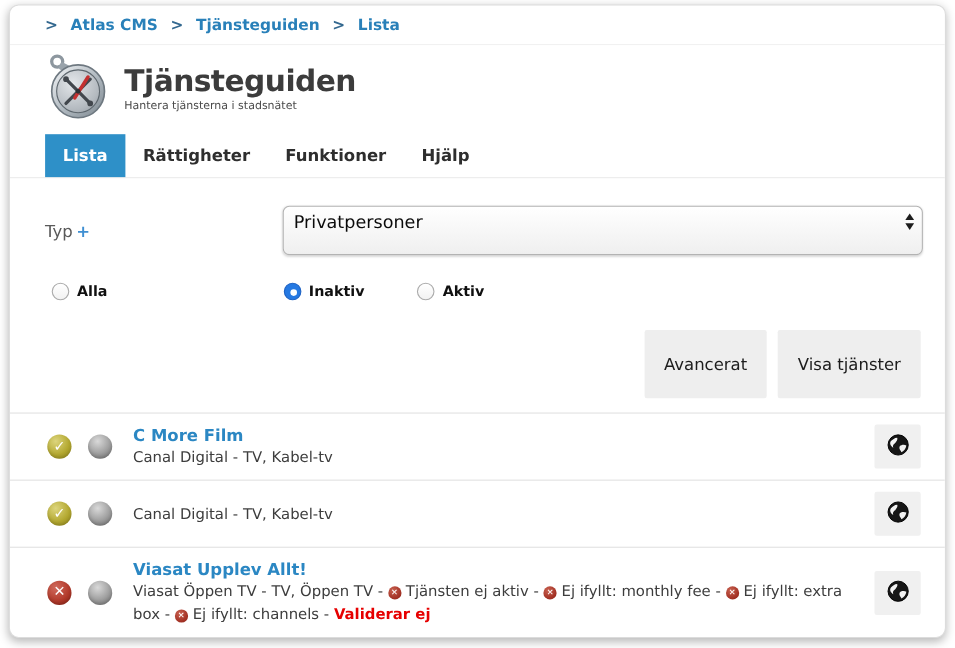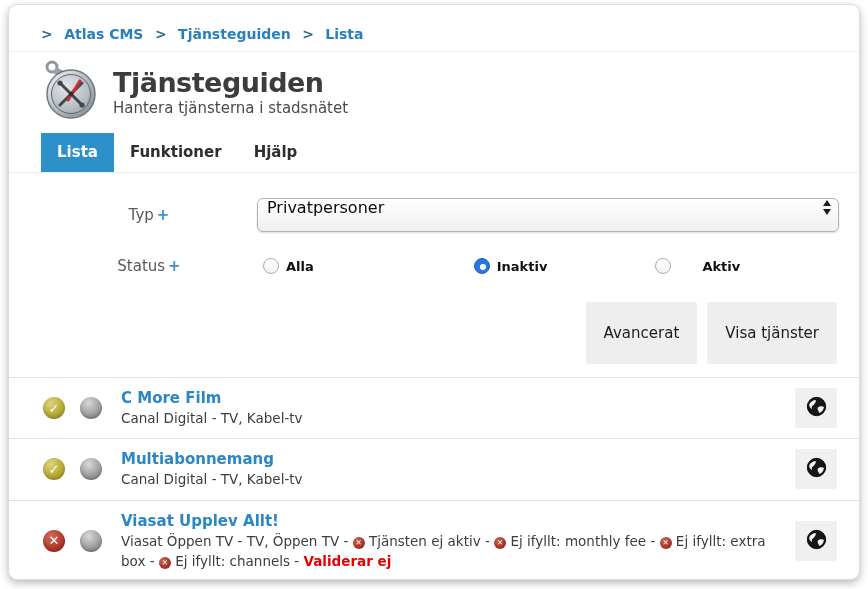--- a/index.html
+++ b/index.html
@@ -4,54 +4,54 @@
 <style>
   * { box-sizing: border-box; margin: 0; padding: 0; }
   html, body { width: 868px; height: 589px; background: #ffffff; font-family: "DejaVu Sans", "Liberation Sans", sans-serif; }
   .card {
     position: relative; margin: 4px 8px; height: 576px; background: #fff;
     border: 1px solid #dcdcdc; border-radius: 9px;
     box-shadow: 0 3px 9px rgba(0,0,0,0.28);
     overflow: hidden;
   }
   
-  .breadcrumb { padding: 21px 32px 9px; font-size: 14px; border-bottom: 1px solid #f1f1f1; }
+  .breadcrumb { padding: 10px 32px 9px; font-size: 14px; border-bottom: 1px solid #f1f1f1; }
   .crumb-sep { color: #33688f; font-weight: 700; margin: 0 7px; }
   .crumb-sep:first-child { margin-left: 0; }
   .crumb-link { color: #2980b9; font-weight: 600; text-decoration: none; cursor: pointer; }
   
   .app-header { display: flex; align-items: center; gap: 15px; padding: 7px 32px 5px; }
   .app-title { font-size: 27px; font-weight: 700; color: #3c3c3c; letter-spacing: -0.5px; }
-  .app-subtitle { font-size: 15px; color: #4a4a4a; margin-top: 1px; }
+  .app-subtitle { font-size: 10px; color: #4a4a4a; margin-top: 1px; }
   
   .tabs { display: flex; padding: 0 32px; border-bottom: 1px solid #ececec; margin-top: 4px; }
   .tab { padding: 10px 16px 11px; font-size: 15px; font-weight: 600; color: #2e2e2e; cursor: pointer; }
   .tab[data-active="true"] { background: #2e90c8; color: #fff; font-weight: 700; }
   
-  .filter-row { display: flex; align-items: center; padding: 0 20px 0 32px; margin-top: 25px; text-align: center; }
+  .filter-row { display: flex; align-items: center; padding: 0 20px 0 32px; margin-top: 25px; }
   .filter-label { width: 216px; flex-shrink: 0; font-size: 15px; color: #5a5a5a; }
   .plus { color: #3f8fd2; font-weight: 700; margin-left: 3px; font-size: 15px; }
   
   .select {
-    flex: 1; height: 34px; display: flex; align-items: center; justify-content: space-between;
+    flex: 1; height: 45px; display: flex; align-items: center; justify-content: space-between;
     border: 1px solid #b3b3b3; border-radius: 6px;
     background: linear-gradient(#ffffff, #efefef);
     box-shadow: 0 1px 2px rgba(0,0,0,0.15);
     padding: 0 7px 16px 9px; cursor: pointer;
   }
   .select-value { font-size: 16px; color: #0a0a0a; }
   .select-arrows { display: flex; flex-direction: column; gap: 3px; align-items: center; }
   .arr-up { width: 0; height: 0; border-left: 4px solid transparent; border-right: 4px solid transparent; border-bottom: 6px solid #1c1c1c; }
   .arr-down { width: 0; height: 0; border-left: 4px solid transparent; border-right: 4px solid transparent; border-top: 6px solid #1c1c1c; }
   
   .radio-group { flex: 1; display: flex; align-items: center; }
   .radio-item { display: flex; align-items: center; cursor: pointer; }
   .radio-item:nth-child(1) { margin-left: 6px; }
   .radio-item:nth-child(2) { margin-left: 160px; }
-  .radio-item:nth-child(3) { margin-left: 108px; gap: 24px; }
+  .radio-item:nth-child(3) { margin-left: 48px; }
   .radio-circle { width: 16px; height: 16px; border-radius: 50%; border: 1px solid #ababab;
     background: linear-gradient(#fff, #f2f2f2); position: relative; flex-shrink: 0; }
   .radio-item[data-checked="true"] .radio-circle { background: #2579e2; border-color: #1f63c4; }
   .radio-item[data-checked="true"] .radio-circle::after {
     content: ""; position: absolute; left: 5px; top: 5px; width: 6px; height: 6px;
     border-radius: 50%; background: #fff; }
   .radio-label { font-size: 13px; font-weight: 600; color: #101010; margin-left: 7px; }
   
   .actions { display: flex; justify-content: flex-end; gap: 10px; padding-right: 22px; margin-top: 27px; margin-bottom: 13px; }
   .btn { background: #eeeeee; border: none; border-radius: 2px; padding: 22px 18px; font-size: 15px;
@@ -120,41 +120,39 @@
       </svg>
     </span>
     <div>
       <div class="app-title">Tjänsteguiden</div>
       <div class="app-subtitle">Hantera tjänsterna i stadsnätet</div>
     </div>
   </div>
 
   <div class="tabs">
     <div class="tab" data-active="true">Lista</div>
+    <div class="tab" data-active="false">Rättigheter</div>
     <div class="tab" data-active="false">Funktioner</div>
     <div class="tab" data-active="false">Hjälp</div>
   </div>
 
   <div class="filter-row">
     <div class="filter-label">
       <span>Typ</span><span class="plus">+</span>
     </div>
     <div class="select">
       <span class="select-value">Privatpersoner</span>
       <span class="select-arrows">
         <span class="arr-up"></span>
           <span class="arr-down"></span>
       </span>
     </div>
   </div>
 
   <div class="filter-row">
-    <div class="filter-label">
-      <span>Status</span><span class="plus">+</span>
-    </div>
     <div class="radio-group">
       <div class="radio-item" data-checked="false">
         <span class="radio-circle"></span>
         <span class="radio-label">Alla</span>
       </div>
       <div class="radio-item" data-checked="true">
         <span class="radio-circle"></span>
         <span class="radio-label">Inaktiv</span>
       </div>
       <div class="radio-item" data-checked="false">
@@ -190,21 +188,20 @@
       </span>
     </button>
   </div>
 
   <div class="service-row">
     <div class="row-statuses">
           <span class="status-icon status-ok">✓</span>
           <span class="status-icon status-neutral"></span>
         </div>
     <div class="row-content">
-      <a class="row-title">Multiabonnemang</a>
       <div class="row-desc"><span>Canal Digital - TV, Kabel-tv</span></div>
     </div>
     <button class="globe-btn">
       <span>
         <svg width="21" height="21" viewBox="0 0 24 24">
           <circle cx="12" cy="12" r="10.5" fill="#161616"></circle>
           <path fill="#f2f2f2" d="M4.5 8c2-1.5 3.5-3.5 6.5-3.5 1 2-1 3.5-2 5.5-2 1-3 3-2 5-2.2-1.2-4.5-4-2.5-7z"></path>
           <path fill="#f2f2f2" d="M13.5 13.5c2-2 5-2 7-1-.3 3-2.3 5.8-5 7-1-2-3-4-2-6z"></path>
           <circle cx="12" cy="12" r="10.5" fill="none" stroke="#000" stroke-width="1"></circle>
         </svg>

